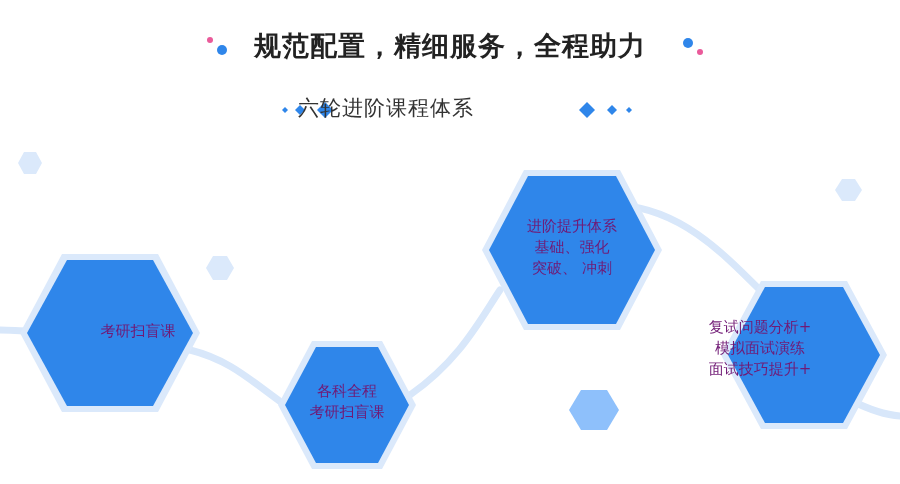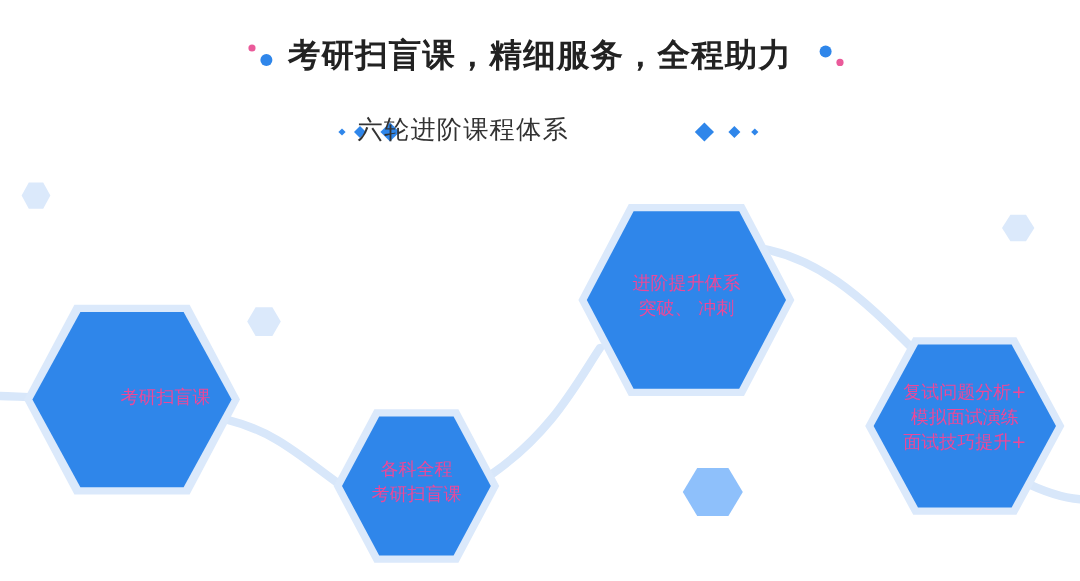--- a/index.html
+++ b/index.html
@@ -3,21 +3,21 @@
 <meta charset="utf-8">
 <style>
   html, body { margin: 0; padding: 0; background: #ffffff; }
   body { width: 900px; height: 484px; position: relative; overflow: hidden;
          font-family: "DejaVu Sans", "Liberation Sans", sans-serif; }
   .title-row { position: absolute; left: 0; top: 28px; width: 900px; text-align: center; }
   .title { display: inline-block; font-size: 27px; font-weight: bold; color: #222222; letter-spacing: 1px; }
   .subtitle-row { position: absolute; left: 0; top: 94px; width: 772px; text-align: center; }
   .subtitle { display: inline-block; font-size: 21px; color: #333333; letter-spacing: 1px; }
   svg.canvas { position: absolute; left: 0; top: 0; }
-  .hex-label { position: absolute; color: #ec4899; text-align: center; font-size: 15px; line-height: 21px;
+  .hex-label { position: absolute; color: #701a75; text-align: center; font-size: 15px; line-height: 21px;
                transform: translate(-50%, -50%); white-space: nowrap; }
   .hex-label div { display: block; }
 </style>
 </head>
 <body>
 
 <svg class="canvas" width="900" height="484" viewBox="0 0 900 484" xmlns="http://www.w3.org/2000/svg">
 
   <path d="M0,330 C10,330 20,331 30,331
            M190,350 C230,360 250,380 285,405
@@ -50,37 +50,38 @@
   <polygon points="282,110 285,107 288,110 285,113" fill="#2f86ea"></polygon>
   <polygon points="295,110 300,105 305,110 300,115" fill="#2f86ea"></polygon>
   <polygon points="317,110 325,102 333,110 325,118" fill="#2f86ea"></polygon>
 
   <polygon points="579,110 587,102 595,110 587,118" fill="#2f86ea"></polygon>
   <polygon points="607,110 612,105 617,110 612,115" fill="#2f86ea"></polygon>
   <polygon points="626,110 629,107 632,110 629,113" fill="#2f86ea"></polygon>
 </svg>
 
 <div class="title-row">
-  <span class="title">考研扫盲课，精细服务，全程助力</span>
+  <span class="title">规范配置，精细服务，全程助力</span>
 </div>
 <div class="subtitle-row">
   <span class="subtitle">六轮进阶课程体系</span>
 </div>
 
 <div class="hex-label" style="left:110px; top:331px;margin-left:28px;">
   <div>考研扫盲课</div>
 </div>
 
 <div class="hex-label" style="left:347px; top:402px;">
   <div>各科全程</div>
   <div>考研扫盲课</div>
 </div>
 
 <div class="hex-label" style="left:572px; top:247px;">
   <div>进阶提升体系</div>
+  <div>基础、强化</div>
   <div>突破、 冲刺</div>
 </div>
 
-<div class="hex-label" style="left:804px; top:348px;">
+<div class="hex-label" style="left:760px; top:348px;">
   <div>复试问题分析+</div>
   <div>模拟面试演练</div>
   <div>面试技巧提升+</div>
 </div>
 
 </body></html>

